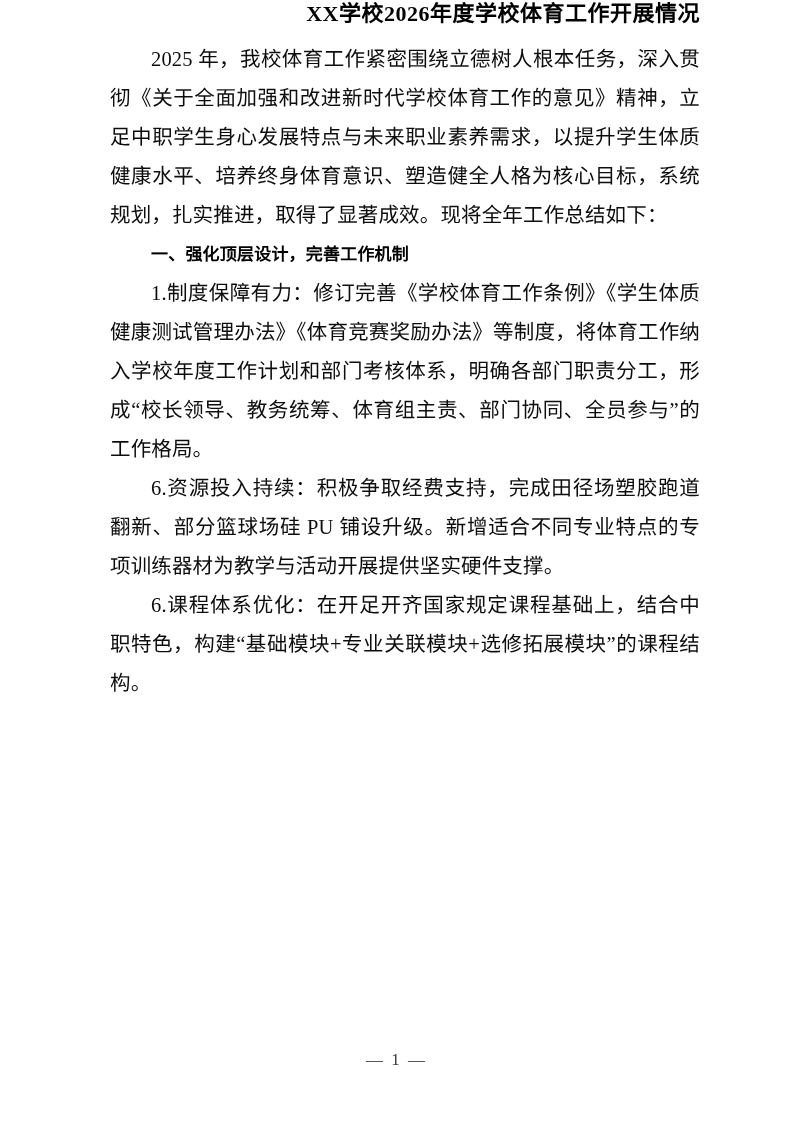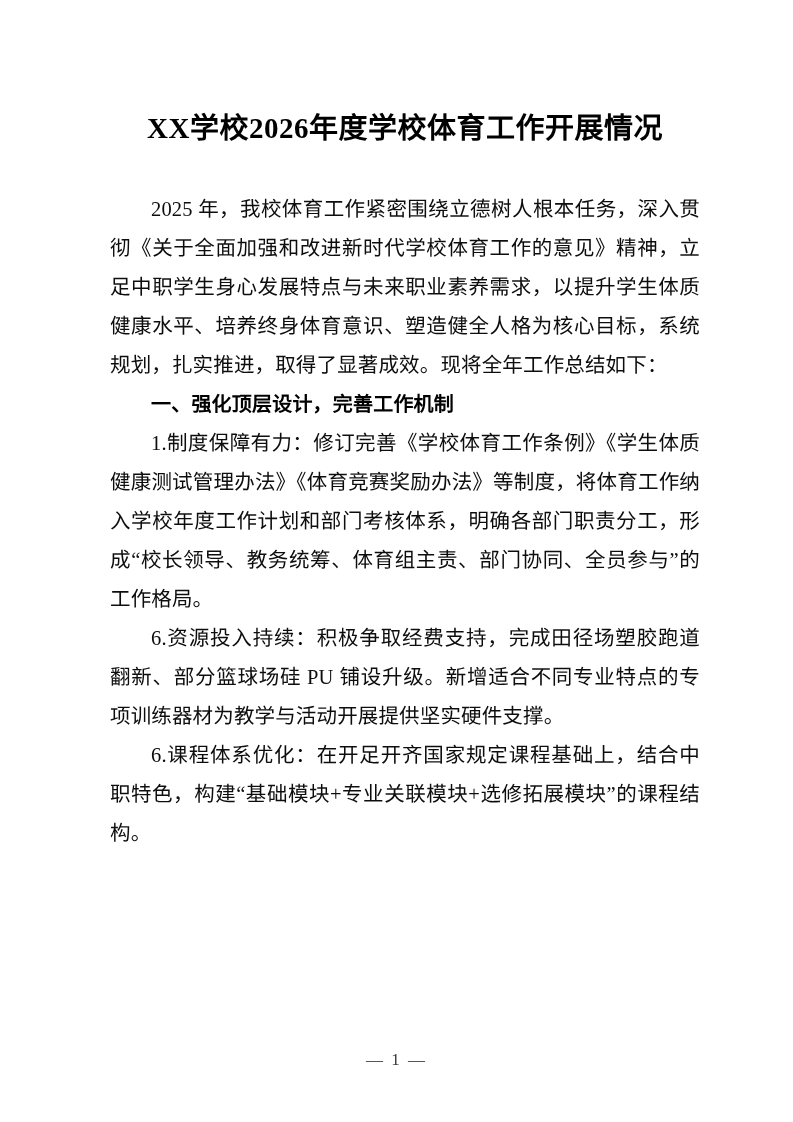--- a/index.html
+++ b/index.html
@@ -23,35 +23,34 @@
     position: absolute;
     left: 110px;
     top: 0;
     width: 590px;
   }
 
   
   .doc-title {
     font-family: "Liberation Serif", "DejaVu Serif", serif;
     font-weight: bold;
-    font-size: 29px;
+    font-size: 22px;
     line-height: 1.25;
     color: #000000;
-    text-align: center;
+    text-align: right;
     letter-spacing: 0.5px;
     margin: 0;
-    padding-top: 110px;
     white-space: nowrap;
   }
 
   
   .section-heading {
     font-family: "Liberation Sans", "DejaVu Sans", sans-serif;
     font-weight: bold;
-    font-size: 20px;
+    font-size: 17px;
     line-height: 39px;
     color: #000000;
     text-indent: 41px;
     margin: 0;
     letter-spacing: 0.2px;
   }
 
   
   .body-para {
     font-family: "Liberation Serif", "DejaVu Serif", serif;
@@ -59,21 +58,21 @@
     line-height: 39px;
     color: #0d0d0d;
     text-align: justify;
     text-justify: inter-ideograph;
     text-indent: 41px;
     margin: 0;
     letter-spacing: 0.15px;
   }
 
   .body-para.first-block {
-    margin-top: 44px;
+    margin-top: 12px;
   }
 
   
   .page-footer {
     position: absolute;
     left: 0;
     right: 0;
     bottom: 52px;
     text-align: center;
     font-family: "Liberation Serif", "DejaVu Serif", serif;

